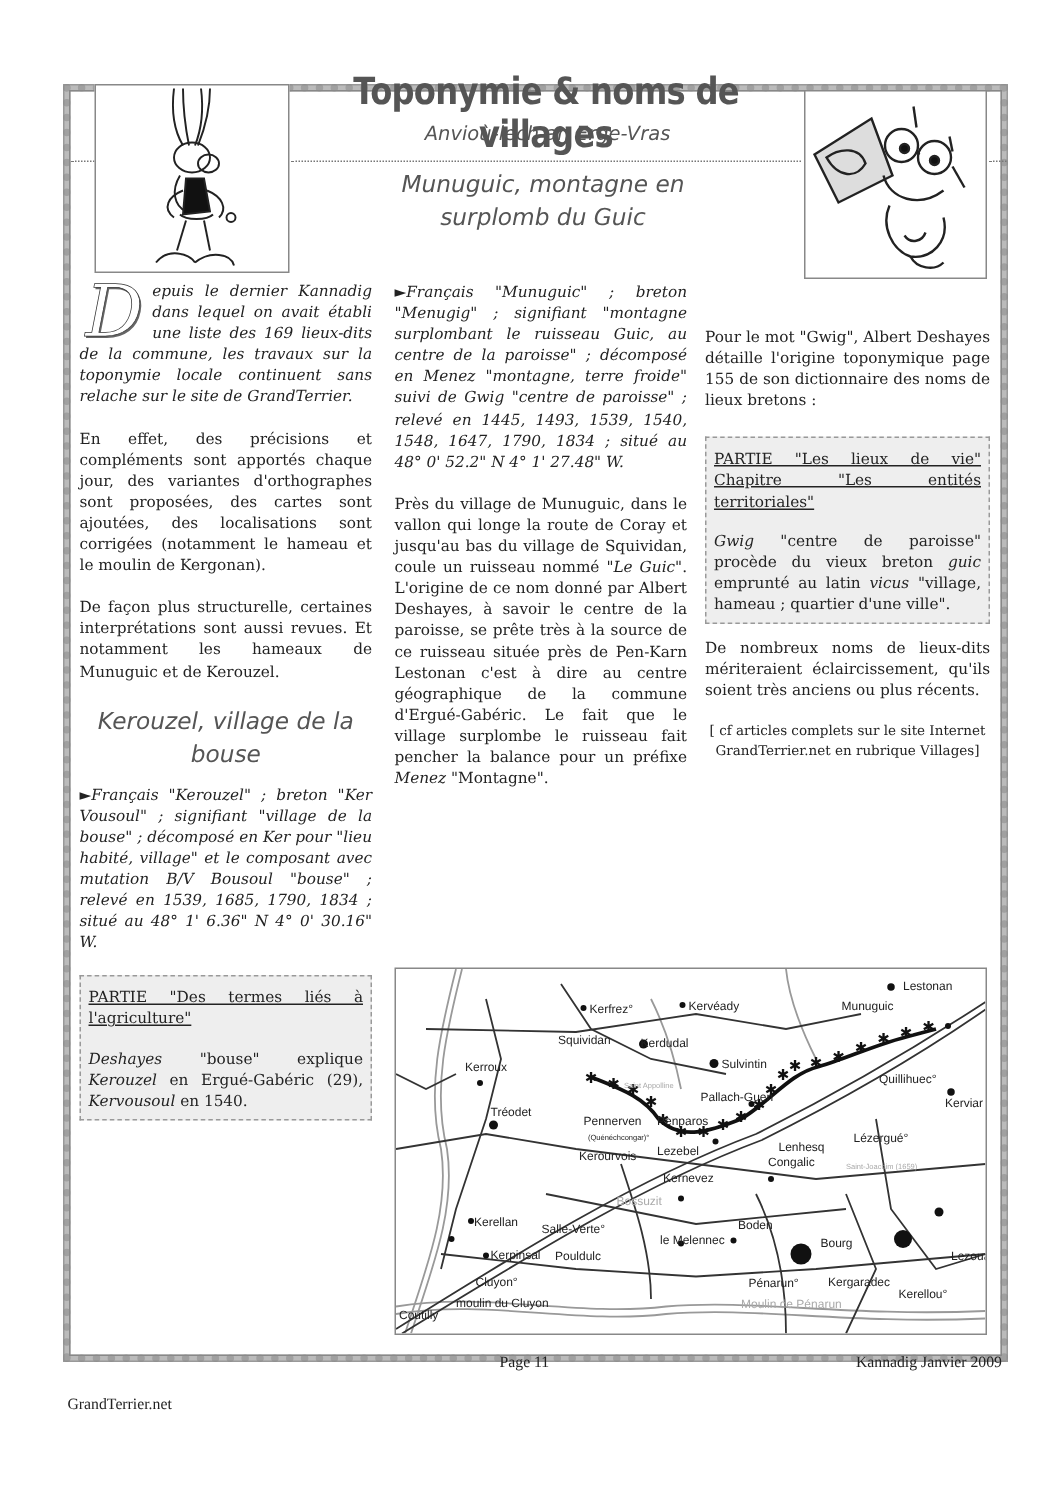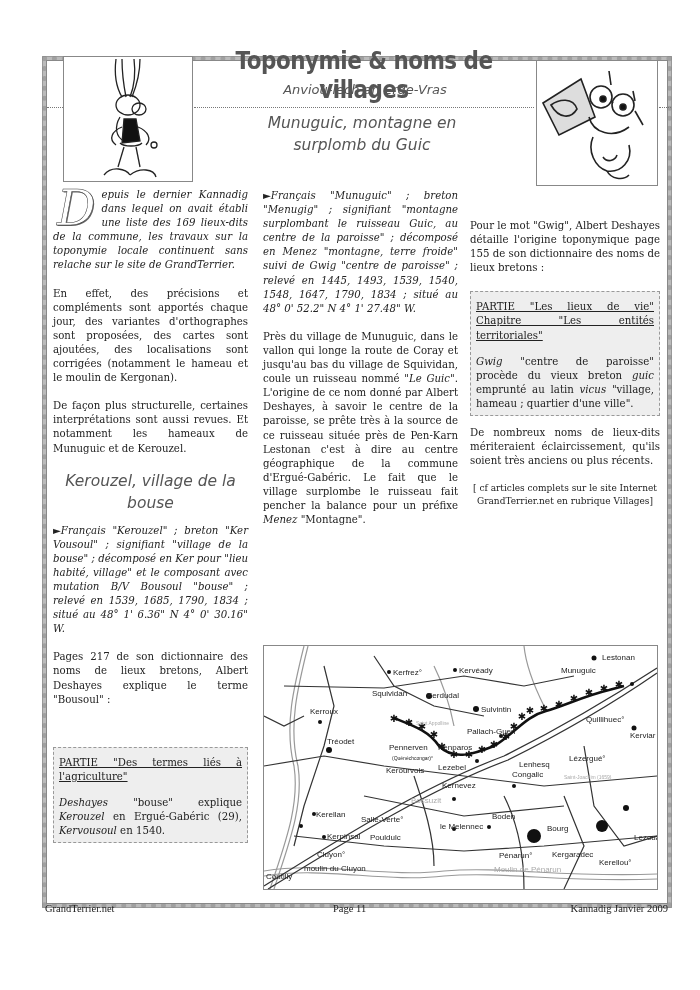--- a/index.html
+++ b/index.html
@@ -90,21 +90,20 @@
 <div class="subtitle">Anvioù-lech an Erge-Vras</div>
 
 <div class="sec-title" style="left:262px;width:200px;top:112px;">Munuguic, montagne en surplomb du Guic</div>
 
 <div class="col" style="left:53px;top:188px;width:195px;">
   <p class="it"><span class="dropcap">D</span><span>epuis le dernier Kannadig dans lequel on avait établi une liste des 169 lieux-dits de la commune, les travaux sur la toponymie locale continuent sans relache sur le site de GrandTerrier.</span></p>
   <p>En effet, des précisions et compléments sont apportés chaque jour, des variantes d'orthographes sont proposées, des cartes sont ajoutées, des localisations sont corrigées (notamment le hameau et le moulin de Kergonan).</p>
   <p>De façon plus structurelle, certaines interprétations sont aussi revues. Et notamment les hameaux de Munuguic et de Kerouzel.</p>
   <div class="sec-title" style="position:static;margin:4px 0 10px 0;">Kerouzel, village de la bouse</div>
   <p class="it"><span style="font-style:normal;">►</span><span>Français "Kerouzel" ; breton "Ker Vousoul" ; signifiant "village de la bouse" ; décomposé en Ker pour "lieu habité, village" et le composant avec mutation B/V Bousoul "bouse" ; relevé en 1539, 1685, 1790, 1834 ; situé au 48° 1' 6.36" N 4° 0' 30.16" W.</span></p>
-  <p style="margin-bottom:40px;">Pages 217 de son dictionnaire des noms de lieux bretons, Albert Deshayes explique le terme "Bousoul" :</p>
   <div class="box">
     <div class="head">PARTIE "Des termes liés à l'agriculture"</div>
     <p style="margin:0;"><span class="it">Deshayes</span><span> "bouse" explique </span><span class="it">Kerouzel</span><span> en Ergué-Gabéric (29), </span><span class="it">Kervousoul</span><span> en 1540.</span></p>
   </div>
 </div>
 
 <div class="col" style="left:263px;top:189px;width:195px;">
   <p class="it"><span style="font-style:normal;">►</span><span>Français "Munuguic" ; breton "Menugig" ; signifiant "montagne surplombant le ruisseau Guic, au centre de la paroisse" ; décomposé en Menez "montagne, terre froide" suivi de Gwig "centre de paroisse" ; relevé en 1445, 1493, 1539, 1540, 1548, 1647, 1790, 1834 ; situé au 48° 0' 52.2" N 4° 1' 27.48" W.</span></p>
   <p><span>Près du village de Munuguic, dans le vallon qui longe la route de Coray et jusqu'au bas du village de Squividan, coule un ruisseau nommé </span><span class="it">"Le Guic"</span><span>. L'origine de ce nom donné par Albert Deshayes, à savoir le centre de la paroisse, se prête très à la source de ce ruisseau située près de Pen-Karn Lestonan c'est à dire au centre géographique de la commune d'Ergué-Gabéric. Le fait que le village surplombe le ruisseau fait pencher la balance pour un préfixe </span><span class="it">Menez</span><span> "Montagne".</span></p>
 </div>
@@ -228,15 +227,15 @@
     <text class="maplabel" x="53" y="211">Cluyon°</text>
     <text class="maplabel" x="235" y="212">Pénarun°</text>
     <text class="maplabel" x="288" y="211">Kergaradec</text>
     <text class="maplabel" x="335" y="219">Kerellou°</text>
     <text class="maplabel" x="40" y="225">moulin du Cluyon</text>
     <text class="maplabel grey" x="230" y="226">Moulin de Pénarun</text>
     <text class="maplabel" x="2" y="233">Coutilly</text>
   </svg>
 </div>
 
-<div class="footer" style="left:45px;">GrandTerrier.net</div>
+<div class="footer" style="left:45px;margin-top:28px;">GrandTerrier.net</div>
 <div class="footer" style="left:333px;text-align:center;">Page 11</div>
 <div class="footer" style="right:32px;">Kannadig Janvier 2009</div>
 
 </body></html>

